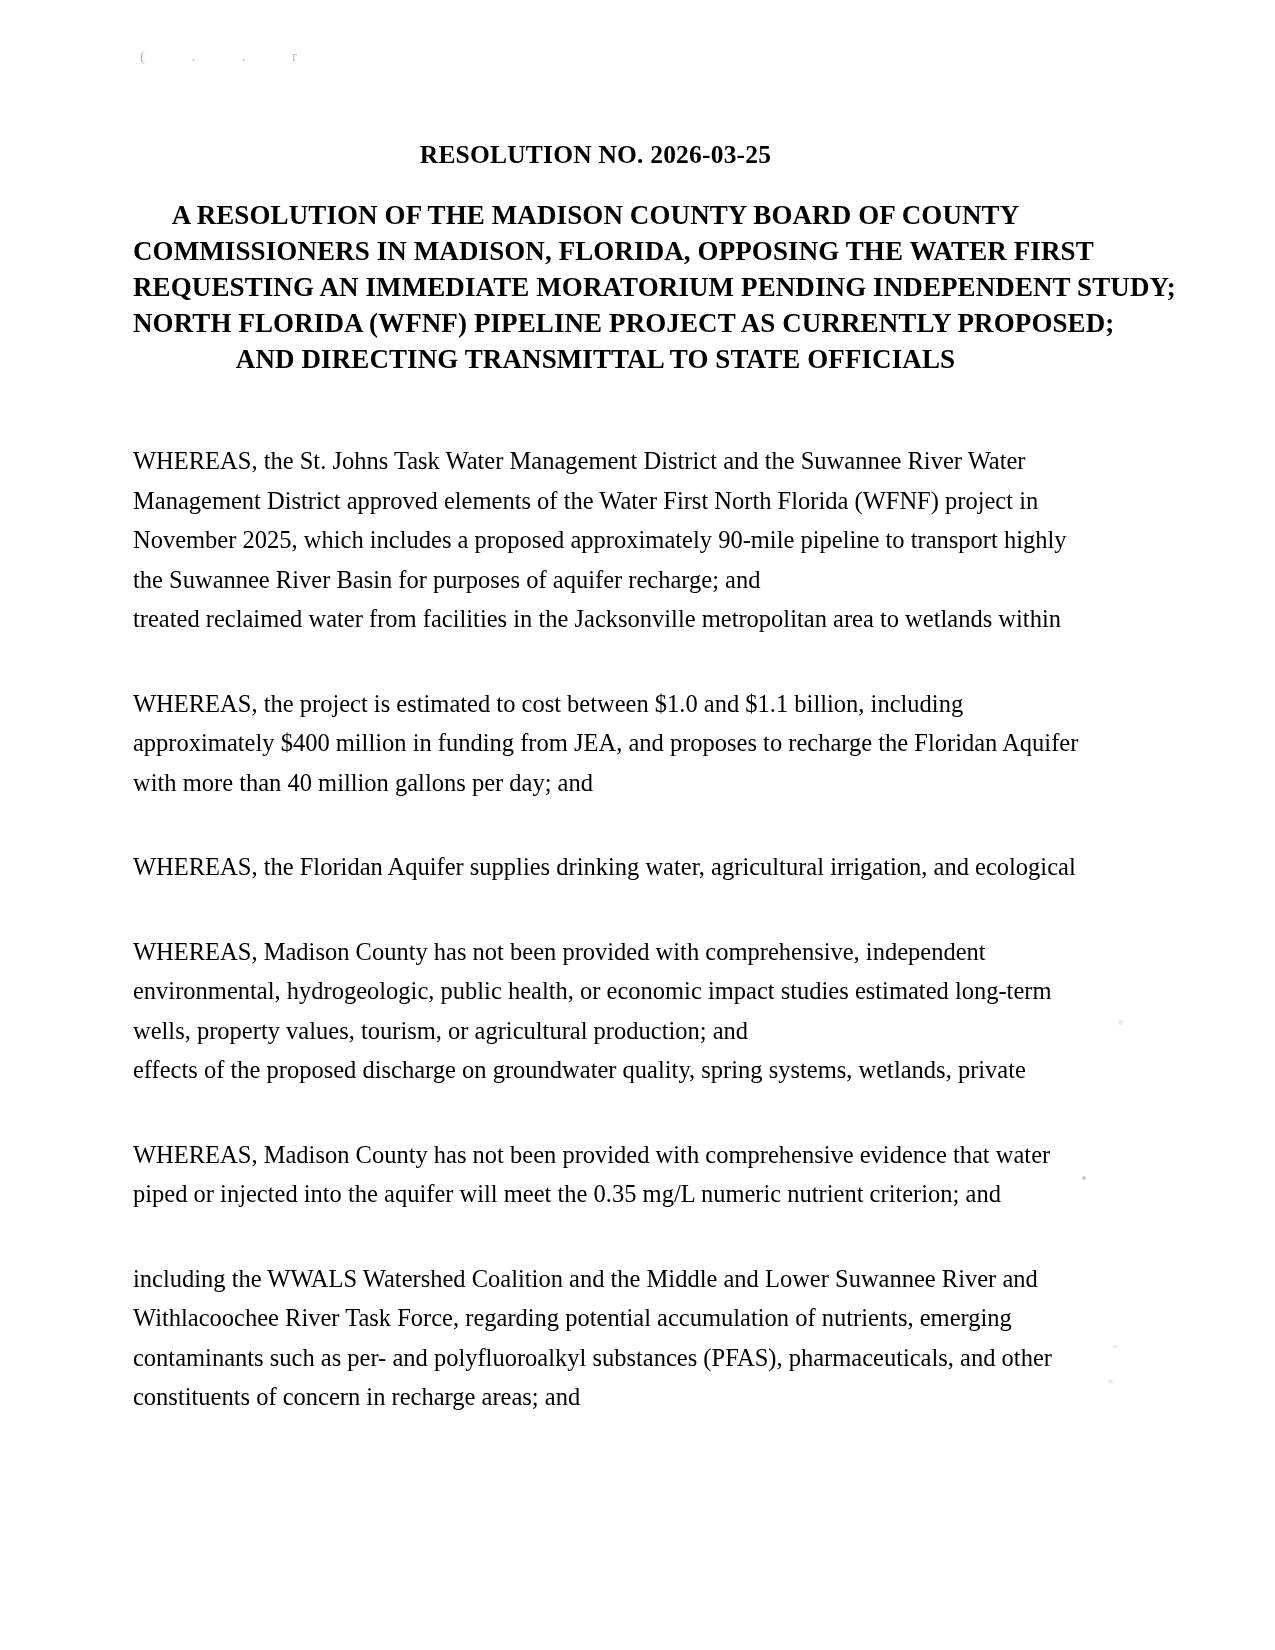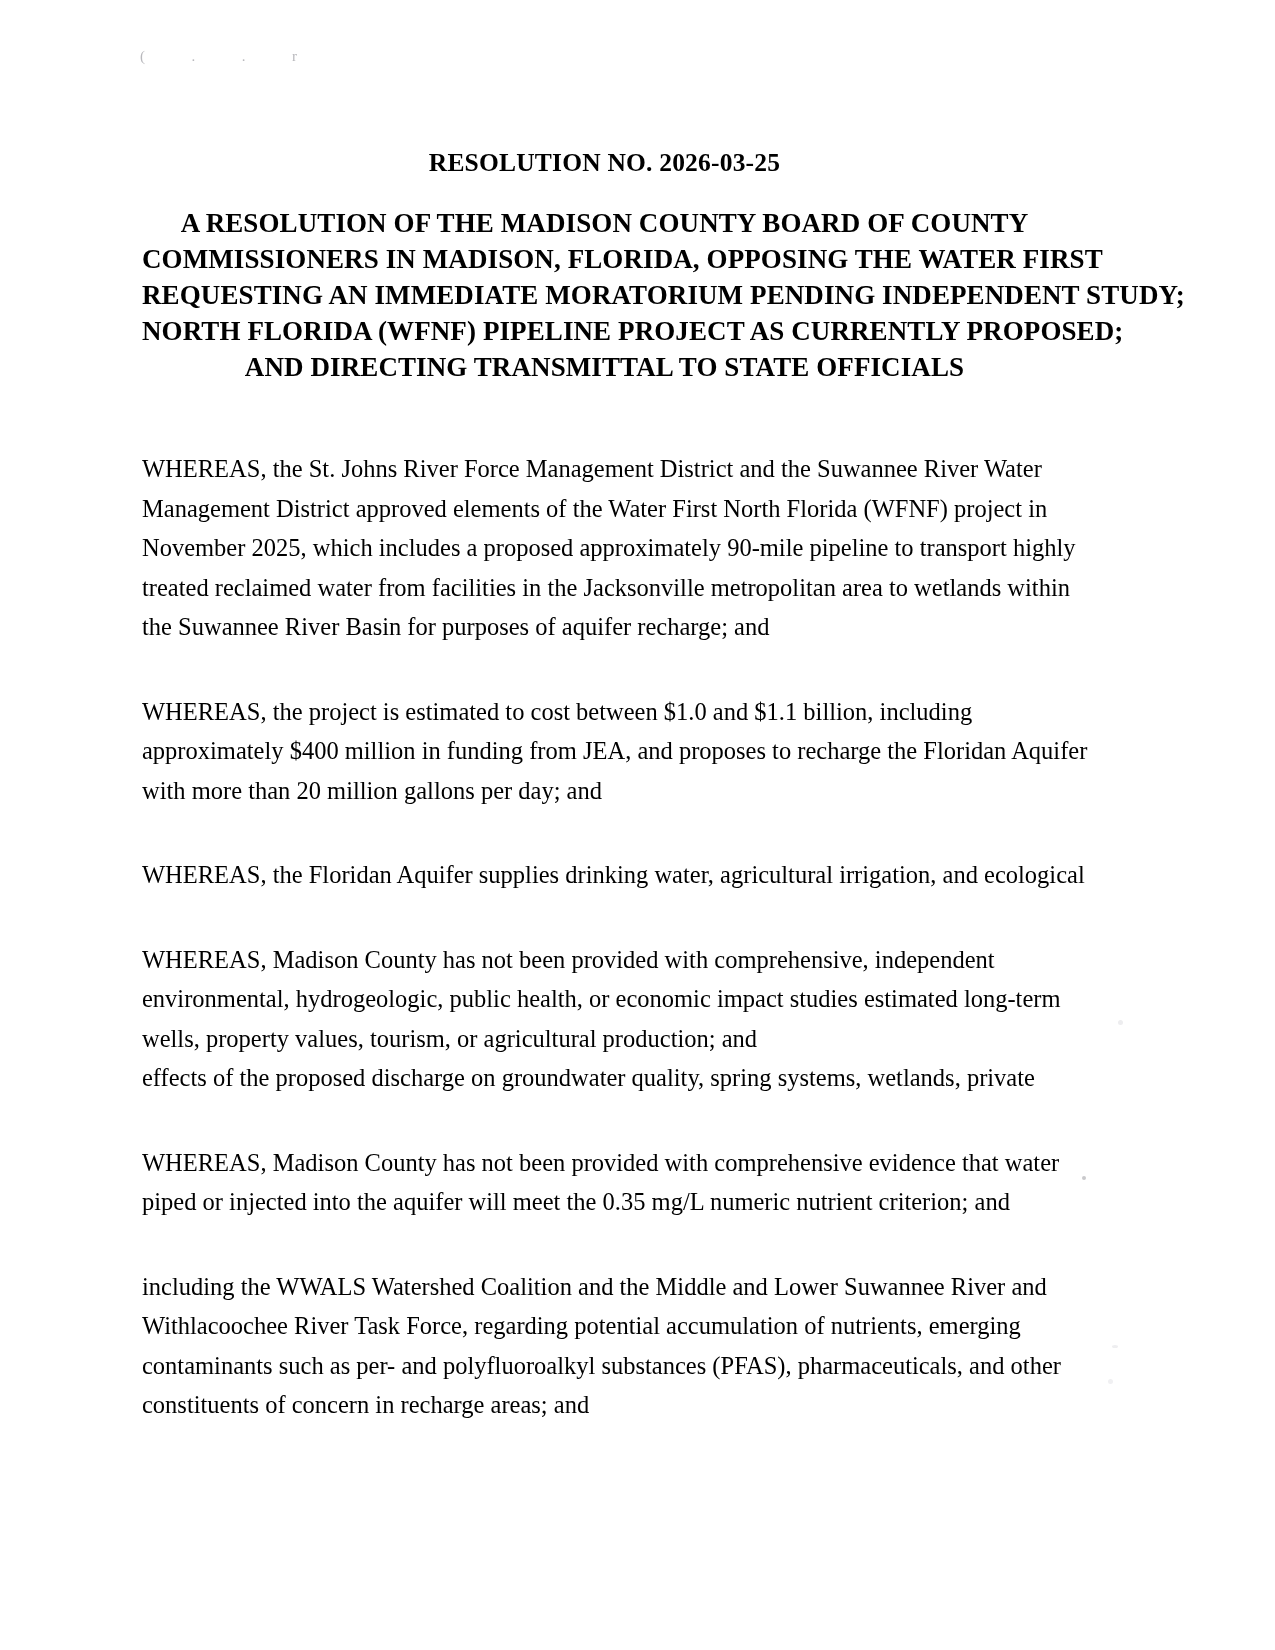--- a/index.html
+++ b/index.html
@@ -41,23 +41,22 @@
     border-radius: 50%;
   }
   .speck.s1 { top: 1020px; left: 1118px; width: 5px; height: 5px; background:#ededef; }
   .speck.s2 { top: 1176px; left: 1082px; width: 4px;  height: 4px; background:#c9c9cc; }
   .speck.s3 { top: 1345px; left: 1112px; width: 6px;  height: 3px; background:#eeeef0; }
   .speck.s4 { top: 1379px; left: 1108px; width: 5px;  height: 5px; background:#f0f0f2; }
 
   .content {
     position: absolute;
     left: 133px;
-    top: 8px;
+    top: 0;
     width: 925px;
-    margin-left: 9px;
   }
 
   .res-no {
     text-align: center;
     font-weight: bold;
     font-size: 25.5px;
     letter-spacing: 0.2px;
     margin-top: 140px;
   }
 
@@ -111,31 +110,31 @@
       <span class="tl">A RESOLUTION OF THE MADISON COUNTY BOARD OF COUNTY</span>
       <span class="tl">COMMISSIONERS IN MADISON, FLORIDA, OPPOSING THE WATER FIRST</span>
       <span class="tl">REQUESTING AN IMMEDIATE MORATORIUM PENDING INDEPENDENT STUDY;</span>
       <span class="tl">NORTH FLORIDA (WFNF) PIPELINE PROJECT AS CURRENTLY PROPOSED;</span>
       <span class="tl">AND DIRECTING TRANSMITTAL TO STATE OFFICIALS</span>
     </div>
 
     <div class="body-block">
 
       <p class="para">
-        <span class="ln"><span class="lead">WHEREAS,</span><span> the St. Johns River Force Management District and the Suwannee River Water</span></span>
+        <span class="ln"><span class="lead">WHEREAS,</span><span> the St. Johns Task Water Management District and the Suwannee River Water</span></span>
         <span class="ln">Management District approved elements of the Water First North Florida (WFNF) project in</span>
         <span class="ln">November 2025, which includes a proposed approximately 90-mile pipeline to transport highly</span>
+        <span class="ln">the Suwannee River Basin for purposes of aquifer recharge; and</span>
         <span class="ln">treated reclaimed water from facilities in the Jacksonville metropolitan area to wetlands within</span>
-        <span class="ln">the Suwannee River Basin for purposes of aquifer recharge; and</span>
       </p>
 
       <p class="para">
         <span class="ln"><span class="lead">WHEREAS,</span><span> the project is estimated to cost between $1.0 and $1.1 billion, including</span></span>
         <span class="ln">approximately $400 million in funding from JEA, and proposes to recharge the Floridan Aquifer</span>
-        <span class="ln">with more than 20 million gallons per day; and</span>
+        <span class="ln">with more than 40 million gallons per day; and</span>
       </p>
 
       <p class="para">
         <span class="ln"><span class="lead">WHEREAS,</span><span> the Floridan Aquifer supplies drinking water, agricultural irrigation, and ecological</span></span>
       </p>
 
       <p class="para">
         <span class="ln"><span class="lead">WHEREAS,</span><span> Madison County has not been provided with comprehensive, independent</span></span>
         <span class="ln">environmental, hydrogeologic, public health, or economic impact studies estimated long-term</span>
         <span class="ln">wells, property values, tourism, or agricultural production; and</span>

